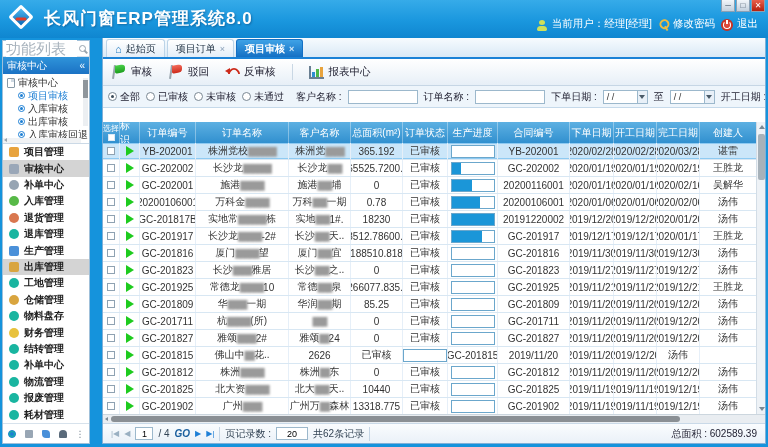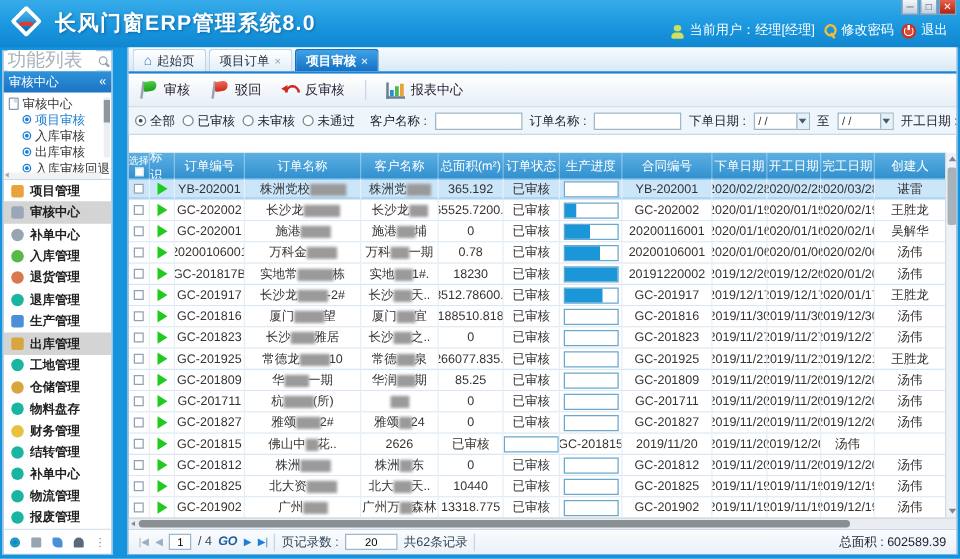--- a/index.html
+++ b/index.html
@@ -132,21 +132,21 @@
   .hscroll::before { content:""; position:absolute; left:2px; top:2px; border-top:2.5px solid transparent; border-bottom:2.5px solid transparent; border-right:3px solid #7a8894; }
   .hthumb { position:absolute; left:8px; top:1px; height:6px; width:86%; background:#8a8f94; border-radius:3px; }
 
   
   .pagebar { height:20px; background:linear-gradient(#fafcfe,#eaf1f8); border-top:1px solid #c9d9e8; display:flex; align-items:center; padding:0 8px; gap:5px; font-size:10px; color:#345; }
   .pnav { font-size:8px; cursor:pointer; }
   .pnav.dis { color:#9ab0c2; } .pnav.en { color:#1e7fd6; }
   .pg-input { width:18px; height:13px; border:1px solid #9cb8cc; text-align:center; font-size:9px; font-family:inherit; }
   .go { font-weight:bold; font-style:italic; color:#1b5f9e; cursor:pointer; }
   .psep { width:1px; height:14px; background:#c5d5e5; }
-  .ps-input { width:42px; height:13px; border:1px solid #9cb8cc; text-align:center; font-size:9px; font-family:inherit; }
+  .ps-input { width:32px; height:13px; border:1px solid #9cb8cc; text-align:center; font-size:9px; font-family:inherit; }
   .total-area { margin-left:auto; color:#223; }
 </style>
 </head>
 <body>
 
 <div class="app-header">
   <span class="logo"></span>
   <span class="app-title">长风门窗ERP管理系统8.0</span>
   <div class="win-controls">
     <span class="wbtn">─</span>
@@ -261,20 +261,24 @@
     <span class="mod-icon supplement-icon"></span>
     <span>补单中心</span>
   </div>
       <div class="mod">
     <span class="mod-icon logistics-icon"></span>
     <span>物流管理</span>
   </div>
       <div class="mod">
     <span class="mod-icon scrap-icon"></span>
     <span>报废管理</span>
+  </div>
+      <div class="mod">
+    <span class="mod-icon consumables-icon"></span>
+    <span>耗材管理</span>
   </div>
     </div>
   <div class="side-footer" id="side-footer">
       <span class="f-icon dot-icon"></span>
       <span class="f-icon cart-icon"></span>
       <span class="f-icon pen-icon"></span>
       <span class="f-icon person-icon"></span>
       <span class="f-icon more-icon">⋮</span>
     </div>
 </div>

